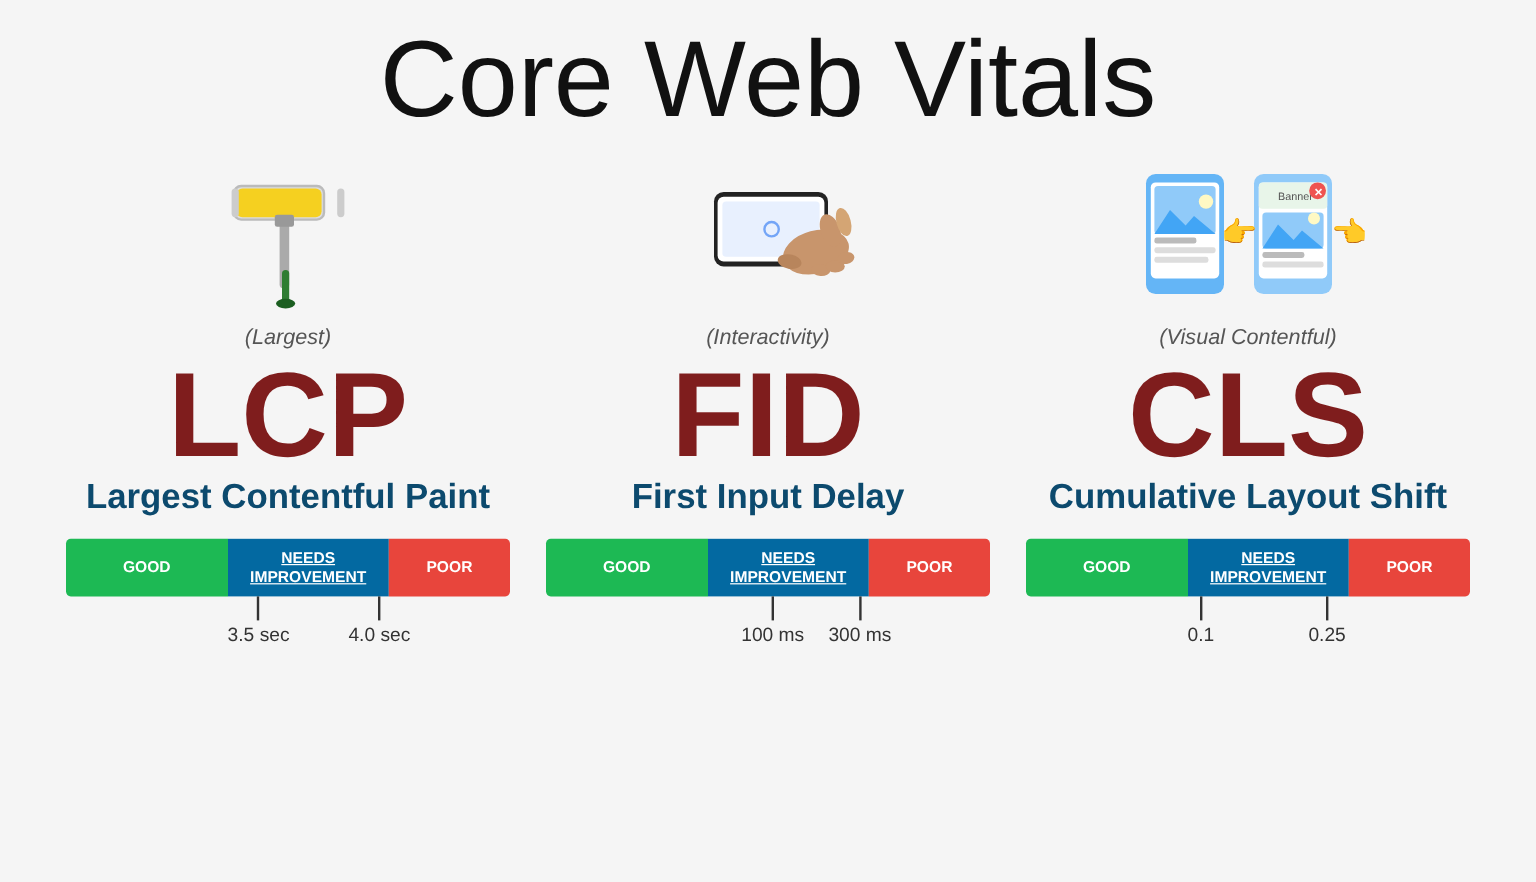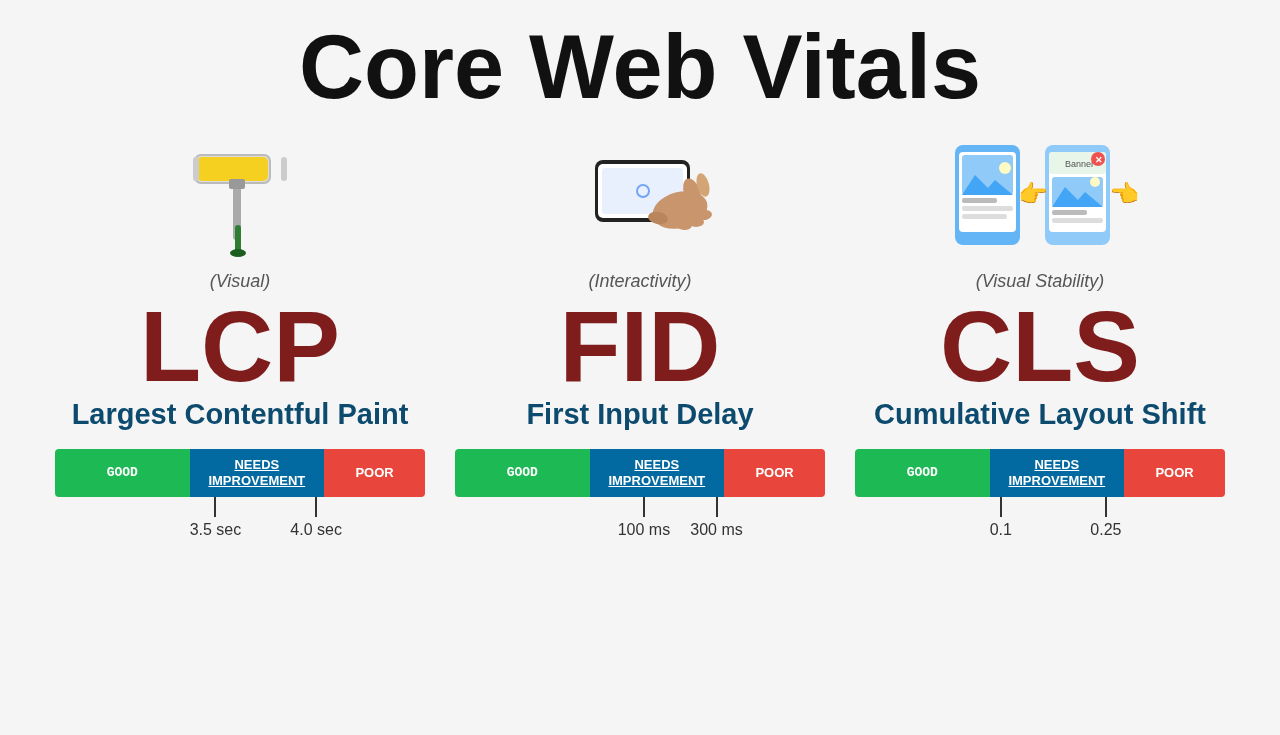--- a/index.html
+++ b/index.html
@@ -10,21 +10,21 @@
       height: 735px;
       overflow: hidden;
       display: flex;
       flex-direction: column;
       align-items: center;
       justify-content: flex-start;
       padding: 20px 40px 30px;
     }
     .page-title {
       font-size: 90px;
-      font-weight: 700;
+      font-weight: 400;
       color: #111;
       text-align: center;
       line-height: 1.05;
       margin-bottom: 10px;
     }
     .vitals-grid {
       display: flex;
       flex-direction: row;
       justify-content: space-around;
       align-items: flex-start;
@@ -86,21 +86,20 @@
       color: white;
       font-weight: 700;
       font-size: 13px;
       text-align: center;
       line-height: 1.2;
     }
     .seg-good {
       background: #1db954;
       flex: 2;
       border-radius: 4px 0 0 4px;
-      font-family: Liberation Mono, monospace;
     }
     .seg-needs {
       background: #0369a1;
       flex: 2;
       text-decoration: underline;
     }
     .seg-poor {
       background: #e8453c;
       flex: 1.5;
       border-radius: 0 4px 4px 0;
@@ -148,21 +147,21 @@
         <rect x="18" y="27" width="6" height="24" rx="3" fill="#ccc"></rect>
         <rect x="106" y="27" width="6" height="24" rx="3" fill="#ccc"></rect>
 
         <rect x="54" y="49" width="16" height="10" rx="2" fill="#999"></rect>
 
         <rect x="60" y="95" width="6" height="28" rx="3" fill="#2e7d32"></rect>
 
         <ellipse cx="63" cy="123" rx="8" ry="4" fill="#1b5e20"></ellipse>
       </svg>
     </div>
-    <div class="vital-category">(Visual)</div>
+    <div class="vital-category">(Largest)</div>
     <div class="vital-acronym">LCP</div>
     <div class="vital-name">Largest Contentful Paint</div>
     <div class="scale-container">
       <div class="scale-bar">
         <div class="scale-segment seg-good">GOOD</div>
         <div class="scale-segment seg-needs" style="white-space:pre-line">NEEDS
 IMPROVEMENT</div>
         <div class="scale-segment seg-poor">POOR</div>
       </div>
       <div class="scale-markers">
@@ -256,21 +255,21 @@
         <circle cx="155" cy="52" r="5" fill="#fff9c4"></circle>
 
         <rect x="112" y="80" width="35" height="5" rx="2" fill="#bbb"></rect>
         <rect x="112" y="88" width="51" height="5" rx="2" fill="#ddd"></rect>
 
         <text x="78" y="72" font-size="24" font-family="Arial">👉</text>
 
         <text x="172" y="72" font-size="24" font-family="Arial" transform="scale(-1,1) translate(-372,0)">👉</text>
       </svg>
     </div>
-    <div class="vital-category">(Visual Stability)</div>
+    <div class="vital-category">(Visual Contentful)</div>
     <div class="vital-acronym">CLS</div>
     <div class="vital-name">Cumulative Layout Shift</div>
     <div class="scale-container">
       <div class="scale-bar">
         <div class="scale-segment seg-good">GOOD</div>
         <div class="scale-segment seg-needs" style="white-space:pre-line">NEEDS
 IMPROVEMENT</div>
         <div class="scale-segment seg-poor">POOR</div>
       </div>
       <div class="scale-markers">

